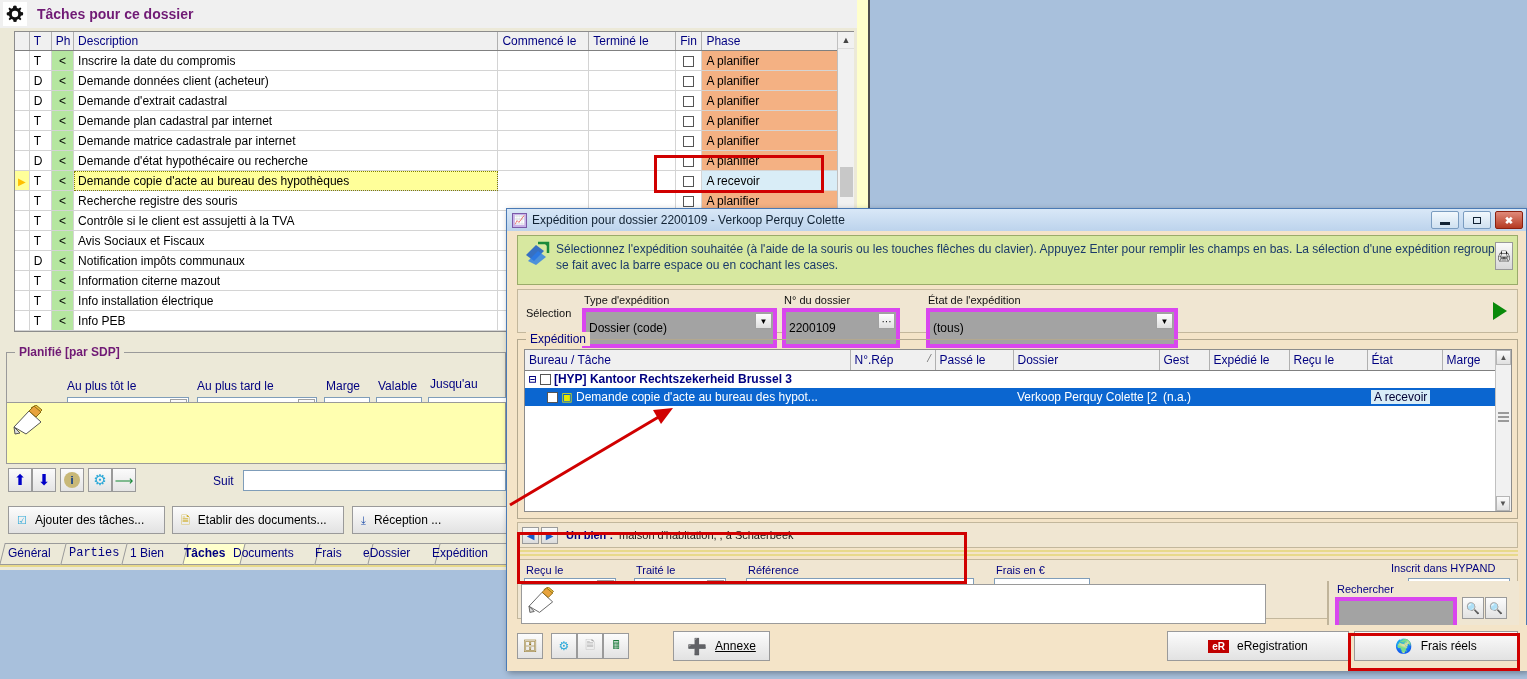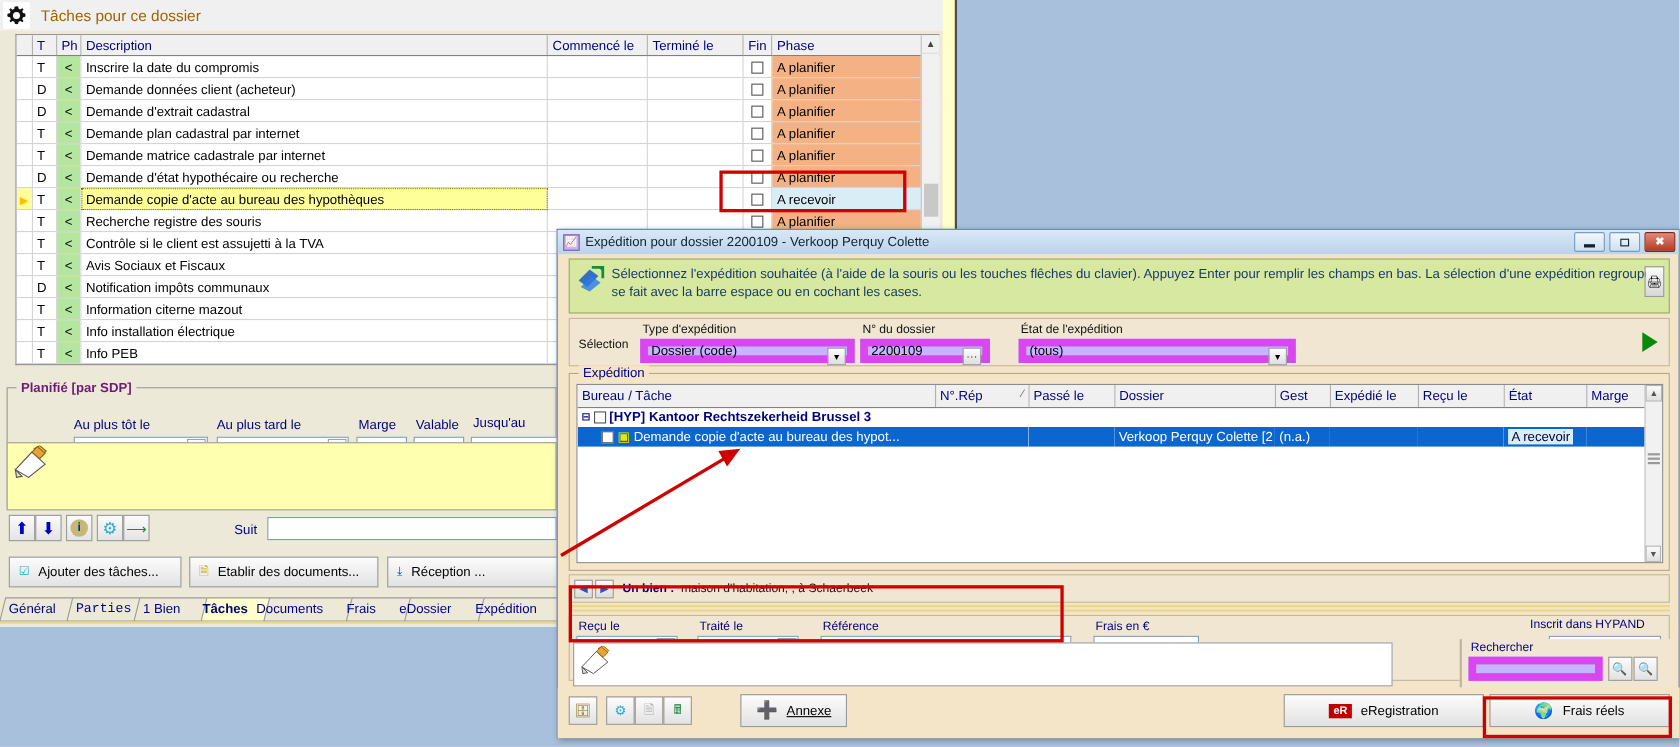--- a/index.html
+++ b/index.html
@@ -25,21 +25,21 @@
     position: absolute; left: 0; top: 0; width: 870px; height: 28px;
     background: #f0f0f0;
     display: flex; align-items: center;
   }
   #gear-box {
     width: 24px; height: 24px; margin-left: 3px;
     background: #ffffff; border: 1px solid #fff;
     display: flex; align-items: center; justify-content: center;
   }
   #panel-title .ttl {
-    margin-left: 10px; color: #a16207; font-weight: normal; font-size: 14px;
+    margin-left: 10px; color: #701a75; font-weight: bold; font-size: 14px;
   }
 
   
   #tasks-grid {
     position: absolute; left: 14px; top: 31px; width: 840px; height: 301px;
     background: #fff; border: 1px solid #8c8c8c; border-right: none;
     overflow: hidden;
   }
   table.grid { border-collapse: collapse; width: 100%; table-layout: fixed; }
   table.grid th {
@@ -207,23 +207,23 @@
     background:linear-gradient(#fafafa,#d8d8d8); border:1px solid #999;
     display:flex; align-items:center; justify-content:center; font-size:11px;
   }
 
   
   #dlg-selection {
     position:absolute; left:10px; top:80px; width:1001px; height:44px;
     background:#f0e6d2; border:1px solid #c3b79c;
   }
   .ylw-inp {
-    position:absolute; background:#c4b5fd; border:7px solid #d946ef;
+    position:absolute; background:#a3a3a3; border:4px solid #d946ef;
     height:20px; font-size:12px; color:#000;
-    display:flex; align-items:center; padding:4px 3px;
+    display:flex; align-items:center; padding:16px 3px;
   }
   .lbl-dk { position:absolute; font-size:11px; color:#111; }
   #green-arrow {
     position:absolute; right:10px; top:12px;
     width:0; height:0; border-left:14px solid #0a8a0a;
     border-top:9px solid transparent; border-bottom:9px solid transparent;
   }
 
   
   #gb-exp {

